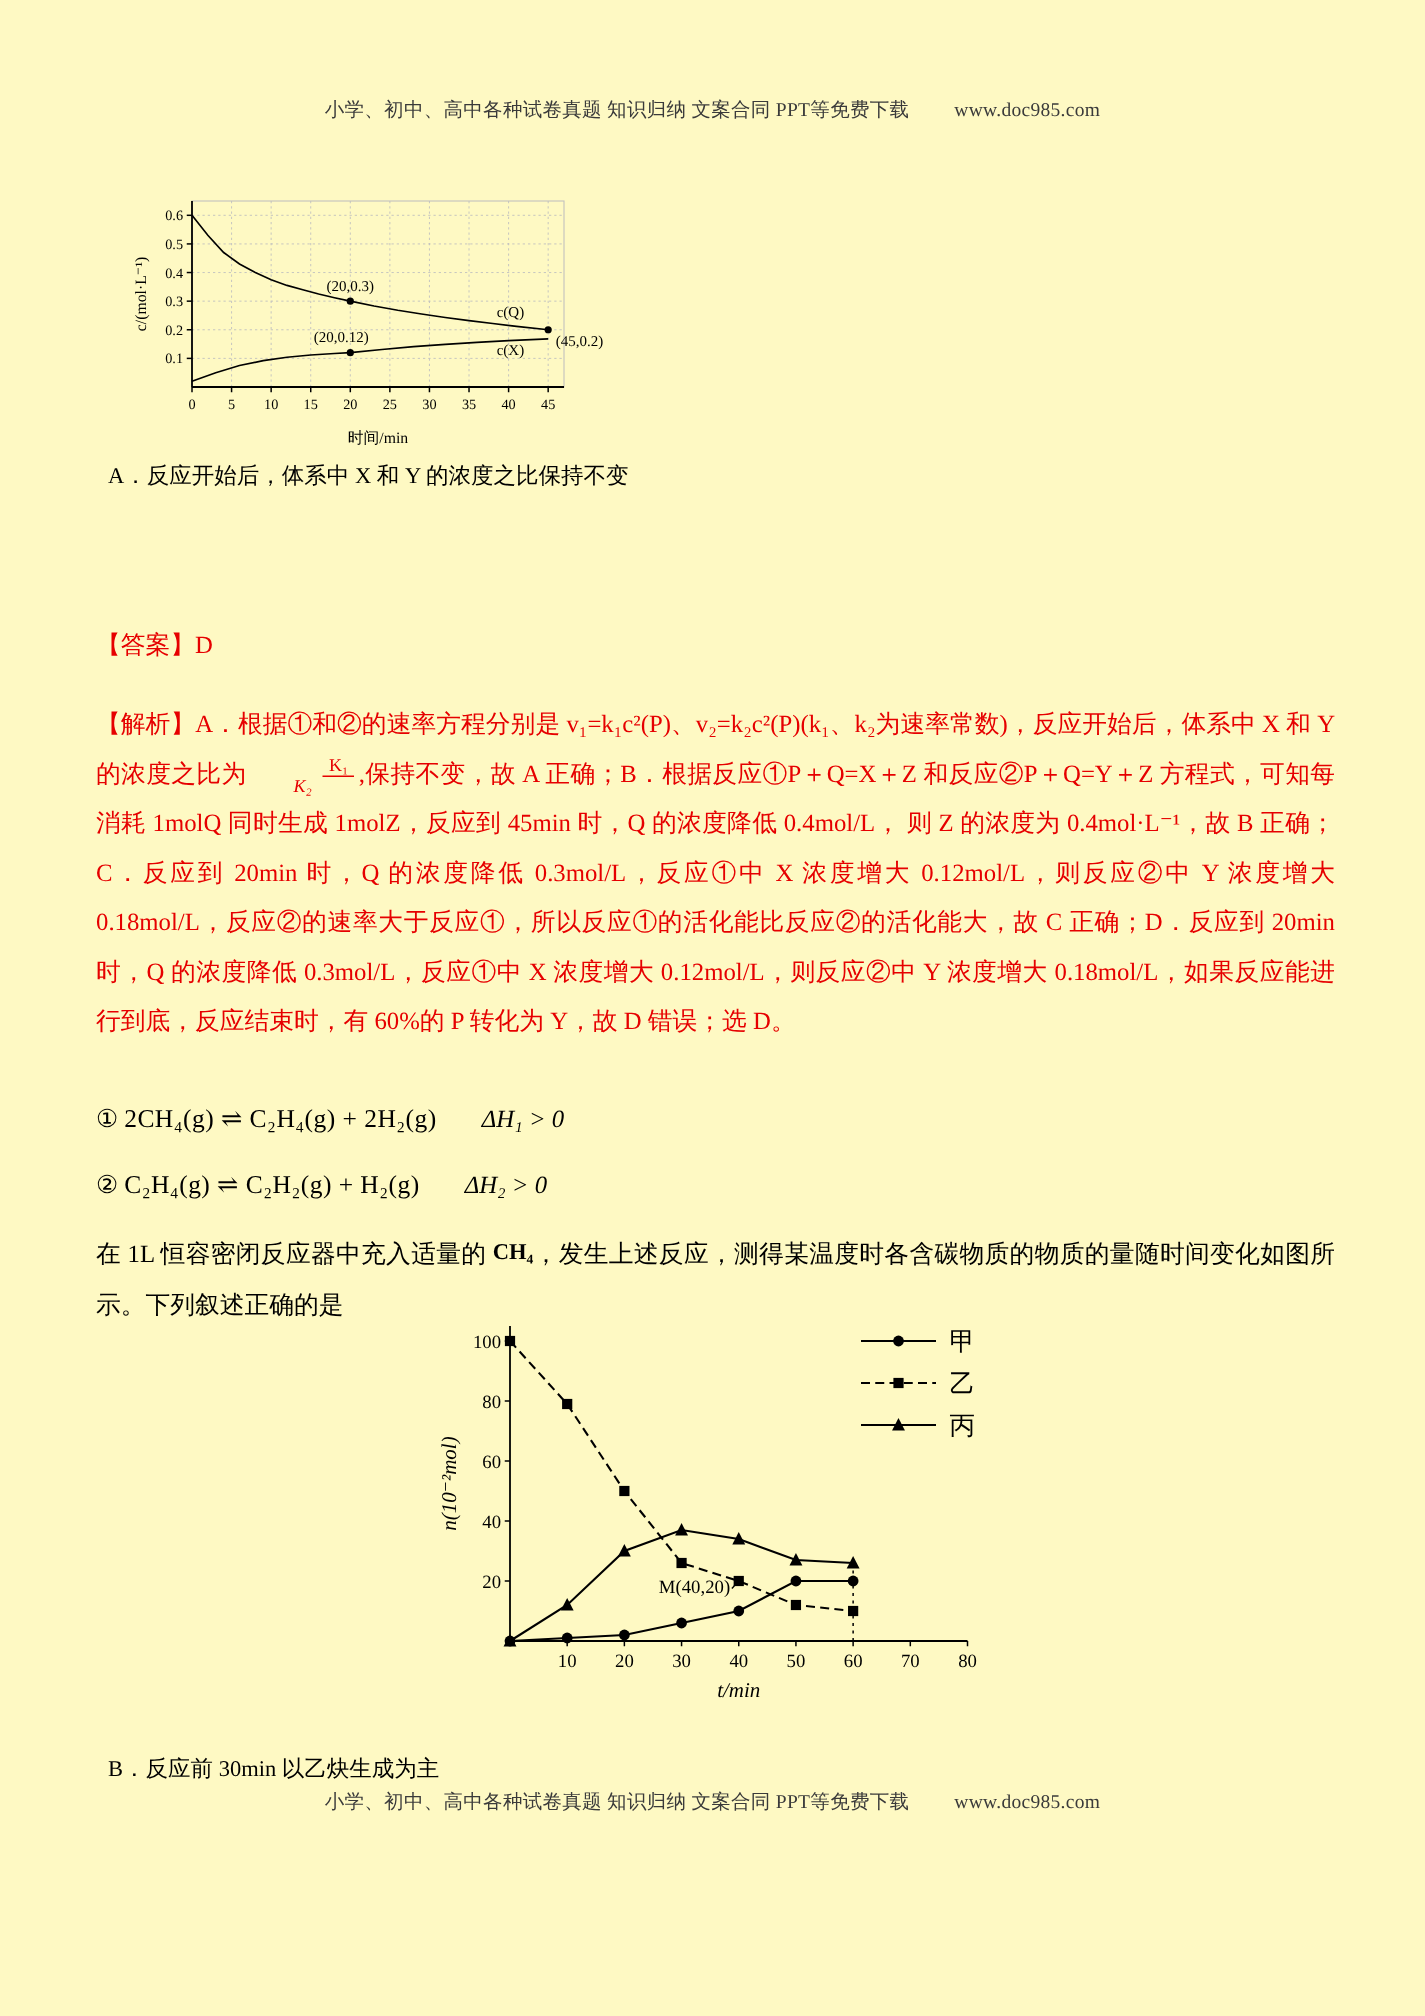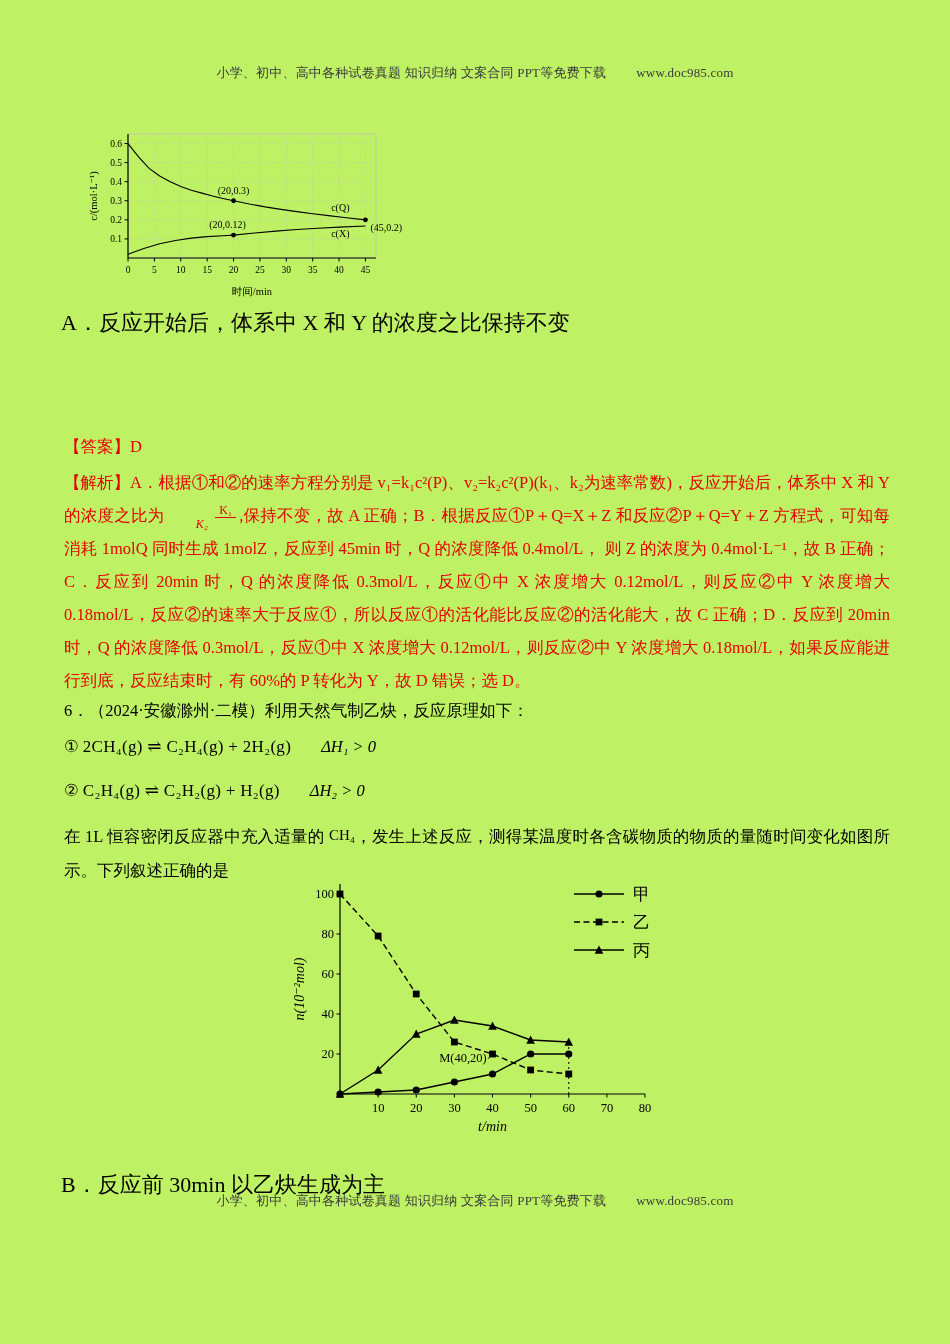--- a/index.html
+++ b/index.html
@@ -1,42 +1,42 @@
 <!DOCTYPE html>
 <html><head>
 <meta charset="utf-8">
 <style>
   *{margin:0;padding:0;box-sizing:border-box;}
   html,body{background:#ffffff;}
-  .page{position:relative;width:950px;height:1344px;background:#bef264;
+  .page{position:relative;width:950px;height:1344px;background:#fef9c3;
         font-family:"Liberation Serif","DejaVu Serif",serif;color:#000;overflow:hidden;}
   .pg-header,.pg-footer{position:absolute;left:0;width:100%;text-align:center;
         font-size:13px;color:#3a3a3a;letter-spacing:.2px;}
   .pg-header{top:64px;}
   .pg-footer{top:1192px;}
   .url{margin-left:30px;}
   .chart1{position:absolute;left:86px;top:126px;}
   .chart2{position:absolute;left:290px;top:872px;}
-  .opt{position:absolute;left:61px;font-size:22px;white-space:nowrap;text-align:center;}
-  .answer{position:absolute;left:64px;top:436px;font-size:16.5px;}
+  .opt{position:absolute;left:72px;font-size:15px;white-space:nowrap;text-align:center;}
+  .answer{position:absolute;left:64px;top:419px;font-size:16.5px;}
   .red{color:#e60000;}
   .analysis{position:absolute;left:64px;top:466px;width:826px;font-size:16.5px;
         line-height:33px;text-align:justify;}
   .frac{display:inline-block;vertical-align:middle;text-align:center;
         font-size:12px;line-height:1.1;margin:0 3px;}
   .frac .num{display:block;border-bottom:1px solid #e60000;padding:0 4px;margin-left:48px;}
   .frac .den{display:block;padding:0 4px;font-style:italic;}
   .stem{position:absolute;left:64px;top:700px;font-size:16.5px;}
   .equation{position:absolute;left:64px;font-size:16.5px;}
   .eqnum{margin-right:4px;}
   .eqbody{font-size:17px;letter-spacing:.3px;}
   .eqdh{font-style:italic;margin-left:30px;}
   .para{position:absolute;left:64px;top:818px;width:826px;font-size:16.5px;
         line-height:34px;text-align:justify;}
-  .formula{font-size:15px;vertical-align:2px;}
+  .formula{font-size:15px;vertical-align:2px;font-weight:bold;}
   svg{display:block;overflow:visible;}
   svg text{font-family:"Liberation Serif","DejaVu Serif",serif;}
 </style>
 </head>
 <body>
 
 <div class="page">
 
   <div class="pg-header">
     <span>小学、初中、高中各种试卷真题 知识归纳 文案合同 PPT等免费下载</span><span class="url">www.doc985.com</span>
@@ -114,21 +114,20 @@
   </div>
 
   <div class="answer">
     <span class="red">【答案】</span><span class="red">D</span>
   </div>
 
   <div class="analysis red">
     <span>【解析】A．根据①和②的速率方程分别是 v₁=k₁c²(P)、v₂=k₂c²(P)(k₁、k₂为速率常数)，反应开始后，体系中 X 和 Y 的浓度之比为</span><span class="frac"><span class="num">K₁</span><span class="den">K₂</span></span><span>,保持不变，故 A 正确；B．根据反应①P＋Q=X＋Z 和反应②P＋Q=Y＋Z 方程式，可知每消耗 1molQ 同时生成 1molZ，反应到 45min 时，Q 的浓度降低 0.4mol/L， 则 Z 的浓度为 0.4mol·L⁻¹，故 B 正确；C．反应到 20min 时，Q 的浓度降低 0.3mol/L，反应①中 X 浓度增大 0.12mol/L，则反应②中 Y 浓度增大 0.18mol/L，反应②的速率大于反应①，所以反应①的活化能比反应②的活化能大，故 C 正确；D．反应到 20min 时，Q 的浓度降低 0.3mol/L，反应①中 X 浓度增大 0.12mol/L，则反应②中 Y 浓度增大 0.18mol/L，如果反应能进行到底，反应结束时，有 60%的 P 转化为 Y，故 D 错误；选 D。</span>
   </div>
 
-  <div class="stem">6．（2024·安徽滁州·二模）利用天然气制乙炔，反应原理如下：</div>
 
   <div class="equation" style="top:736px">
     <span class="eqnum">①</span><span class="eqbody">2CH₄(g) ⇌ C₂H₄(g) + 2H₂(g)</span><span class="eqdh">ΔH₁ &gt; 0</span>
   </div>
   <div class="equation" style="top:780px">
     <span class="eqnum">②</span><span class="eqbody">C₂H₄(g) ⇌ C₂H₂(g) + H₂(g)</span><span class="eqdh">ΔH₂ &gt; 0</span>
   </div>
 
   <div class="para">
     <span>在 1L 恒容密闭反应器中充入适量的</span> <span class="formula">CH₄</span><span>，发生上述反应，测得某温度时各含碳物质的物质的量随时间变化如图所示。下列叙述正确的是</span>

